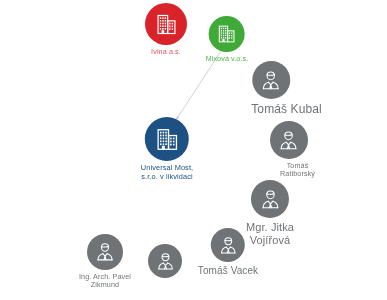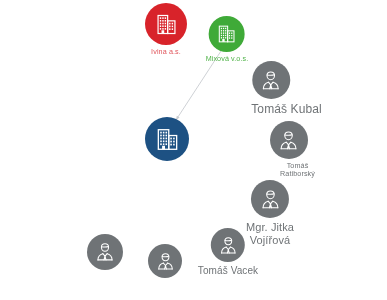--- a/index.html
+++ b/index.html
@@ -158,20 +158,22 @@
               <rect x="14.70" y="10.20" width="1.5" height="1.7" fill="#ffffff" stroke="none"></rect>
               <rect x="17.40" y="10.20" width="1.5" height="1.7" fill="#ffffff" stroke="none"></rect>
               <rect x="14.70" y="13.10" width="1.5" height="1.7" fill="#ffffff" stroke="none"></rect>
               <rect x="17.40" y="13.10" width="1.5" height="1.7" fill="#ffffff" stroke="none"></rect>
               <rect x="14.70" y="16.00" width="1.5" height="1.7" fill="#ffffff" stroke="none"></rect>
               <rect x="17.40" y="16.00" width="1.5" height="1.7" fill="#ffffff" stroke="none"></rect>
               <rect x="6.8" y="18.0" width="2.8" height="3.4" fill="#ffffff" stroke="none"></rect>
             </g>
           </svg>
         </div>
+        <div class="node-label" style="color: rgb(29, 81, 131); font-size: 7.4px;">Universal Most,
+s.r.o. v likvidaci</div>
       </div>
       <div class="node" style="left: 271px; top: 80px; transform: translate(-50%, -19px);">
         <div class="node-circle" style="width: 38px; height: 38px; background: rgb(111, 115, 118);">
           <svg viewBox="0 0 24 24" width="23" height="23" class="node-icon">
             <g fill="none" stroke="#ffffff" stroke-width="1.15" stroke-linecap="round" stroke-linejoin="round">
               <path d="M8.1 6.7c0-2.1 1.7-3.6 3.9-3.6s3.9 1.5 3.9 3.6c0 2.5-1.7 4.5-3.9 4.5S8.1 9.2 8.1 6.7z"></path>
               <path d="M8.3 6.2c1.3 .5 5.9 .6 7.3-.2"></path>
               <path d="M4.3 20.6c0-3.5 2.4-6.0 5.3-6.8 M19.7 20.6c0-3.5-2.4-6.0-5.3-6.8"></path>
               <path d="M9.6 13.8 L12 16.6 L14.4 13.8"></path>
               <path d="M12 16.6 L10.9 20.6 M12 16.6 L13.1 20.6"></path>
@@ -248,16 +250,18 @@
             <g fill="none" stroke="#ffffff" stroke-width="1.15" stroke-linecap="round" stroke-linejoin="round">
               <path d="M8.1 6.7c0-2.1 1.7-3.6 3.9-3.6s3.9 1.5 3.9 3.6c0 2.5-1.7 4.5-3.9 4.5S8.1 9.2 8.1 6.7z"></path>
               <path d="M8.3 6.2c1.3 .5 5.9 .6 7.3-.2"></path>
               <path d="M4.3 20.6c0-3.5 2.4-6.0 5.3-6.8 M19.7 20.6c0-3.5-2.4-6.0-5.3-6.8"></path>
               <path d="M9.6 13.8 L12 16.6 L14.4 13.8"></path>
               <path d="M12 16.6 L10.9 20.6 M12 16.6 L13.1 20.6"></path>
               <path d="M4.3 20.6 L19.7 20.6"></path>
             </g>
           </svg>
         </div>
+        <div class="node-label" style="color: rgb(111, 115, 118); font-size: 7.2px;">Ing. Arch. Pavel
+Zikmund</div>
       </div>
     </div>
 
 </div>
 
 </body></html>

